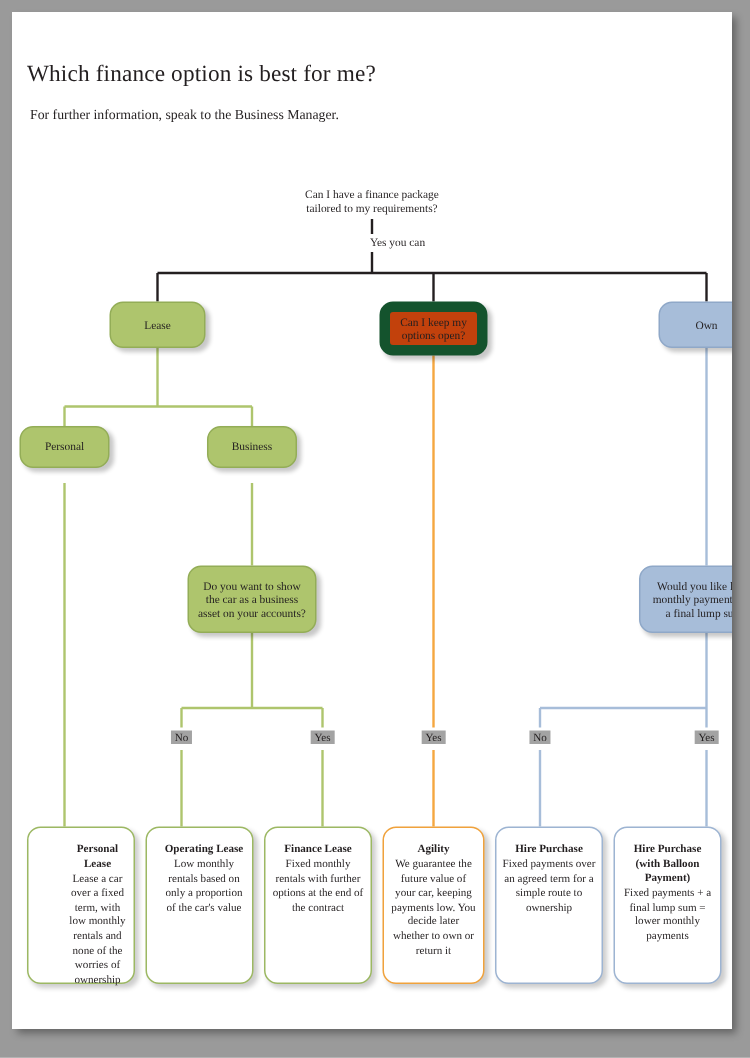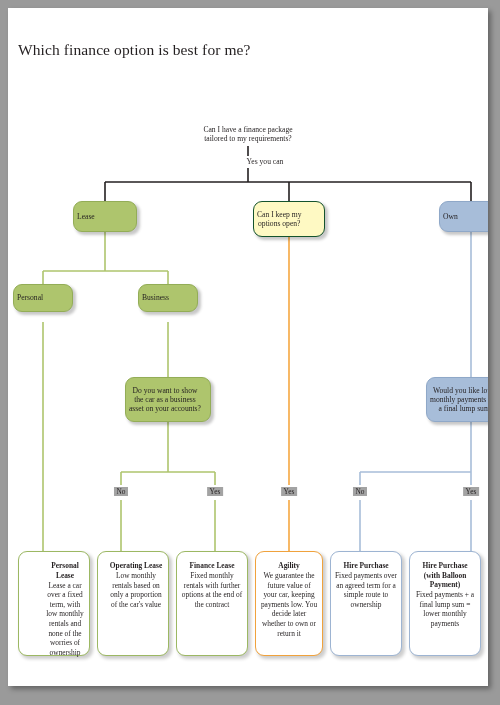--- a/index.html
+++ b/index.html
@@ -56,29 +56,30 @@
     height: 678px;
     pointer-events: none;
   }
 
   .node {
     position: absolute;
     box-sizing: border-box;
     border-radius: 9px;
     display: flex;
     align-items: center;
+    justify-content: center;
     text-align: center;
     font-size: 7.6px;
     line-height: 9.3px;
     color: #231f20;
     box-shadow: 2.5px 2.5px 3px rgba(0,0,0,0.22);
     padding: 2px 3px;
   }
   .node.green  { background: #aec56d; border: 1px solid #93ad57; }
-  .node.orange { background: #fef9c3; border: 1px solid #14532d; }
+  .node.orange { background: #c2410c; border: 7px solid #14532d; }
   .node.blue   { background: #a7bdd9; border: 1px solid #8fa8c8; }
   .node span { display: block; }
 
   .card {
     position: absolute;
     box-sizing: border-box;
     background: #ffffff;
     border-radius: 9px;
     text-align: center;
     font-size: 7.4px;
@@ -124,20 +125,21 @@
 </style>
 </head>
 <body>
 
 <div id="page">
   <div id="canvas">
 
     <div class="title">Which finance option is best for me?</div>
 
     <div class="intro">
+      <div>For further information, speak to the Business Manager.</div>
     </div>
 
     <svg class="lines" viewBox="0 0 480 678">
 
       <path d="M240,127 L240,137" stroke="#231f20" stroke-width="1.6" fill="none"></path>
       <path d="M240,149 L240,163" stroke="#231f20" stroke-width="1.6" fill="none"></path>
 
       <path d="M97,163 L240,163 L463,163" stroke="#231f20" stroke-width="1.6" fill="none"></path>
       <path d="M97,163 L97,182" stroke="#231f20" stroke-width="1.6" fill="none"></path>
       <path d="M281,163 L281,182" stroke="#231f20" stroke-width="1.6" fill="none"></path>

